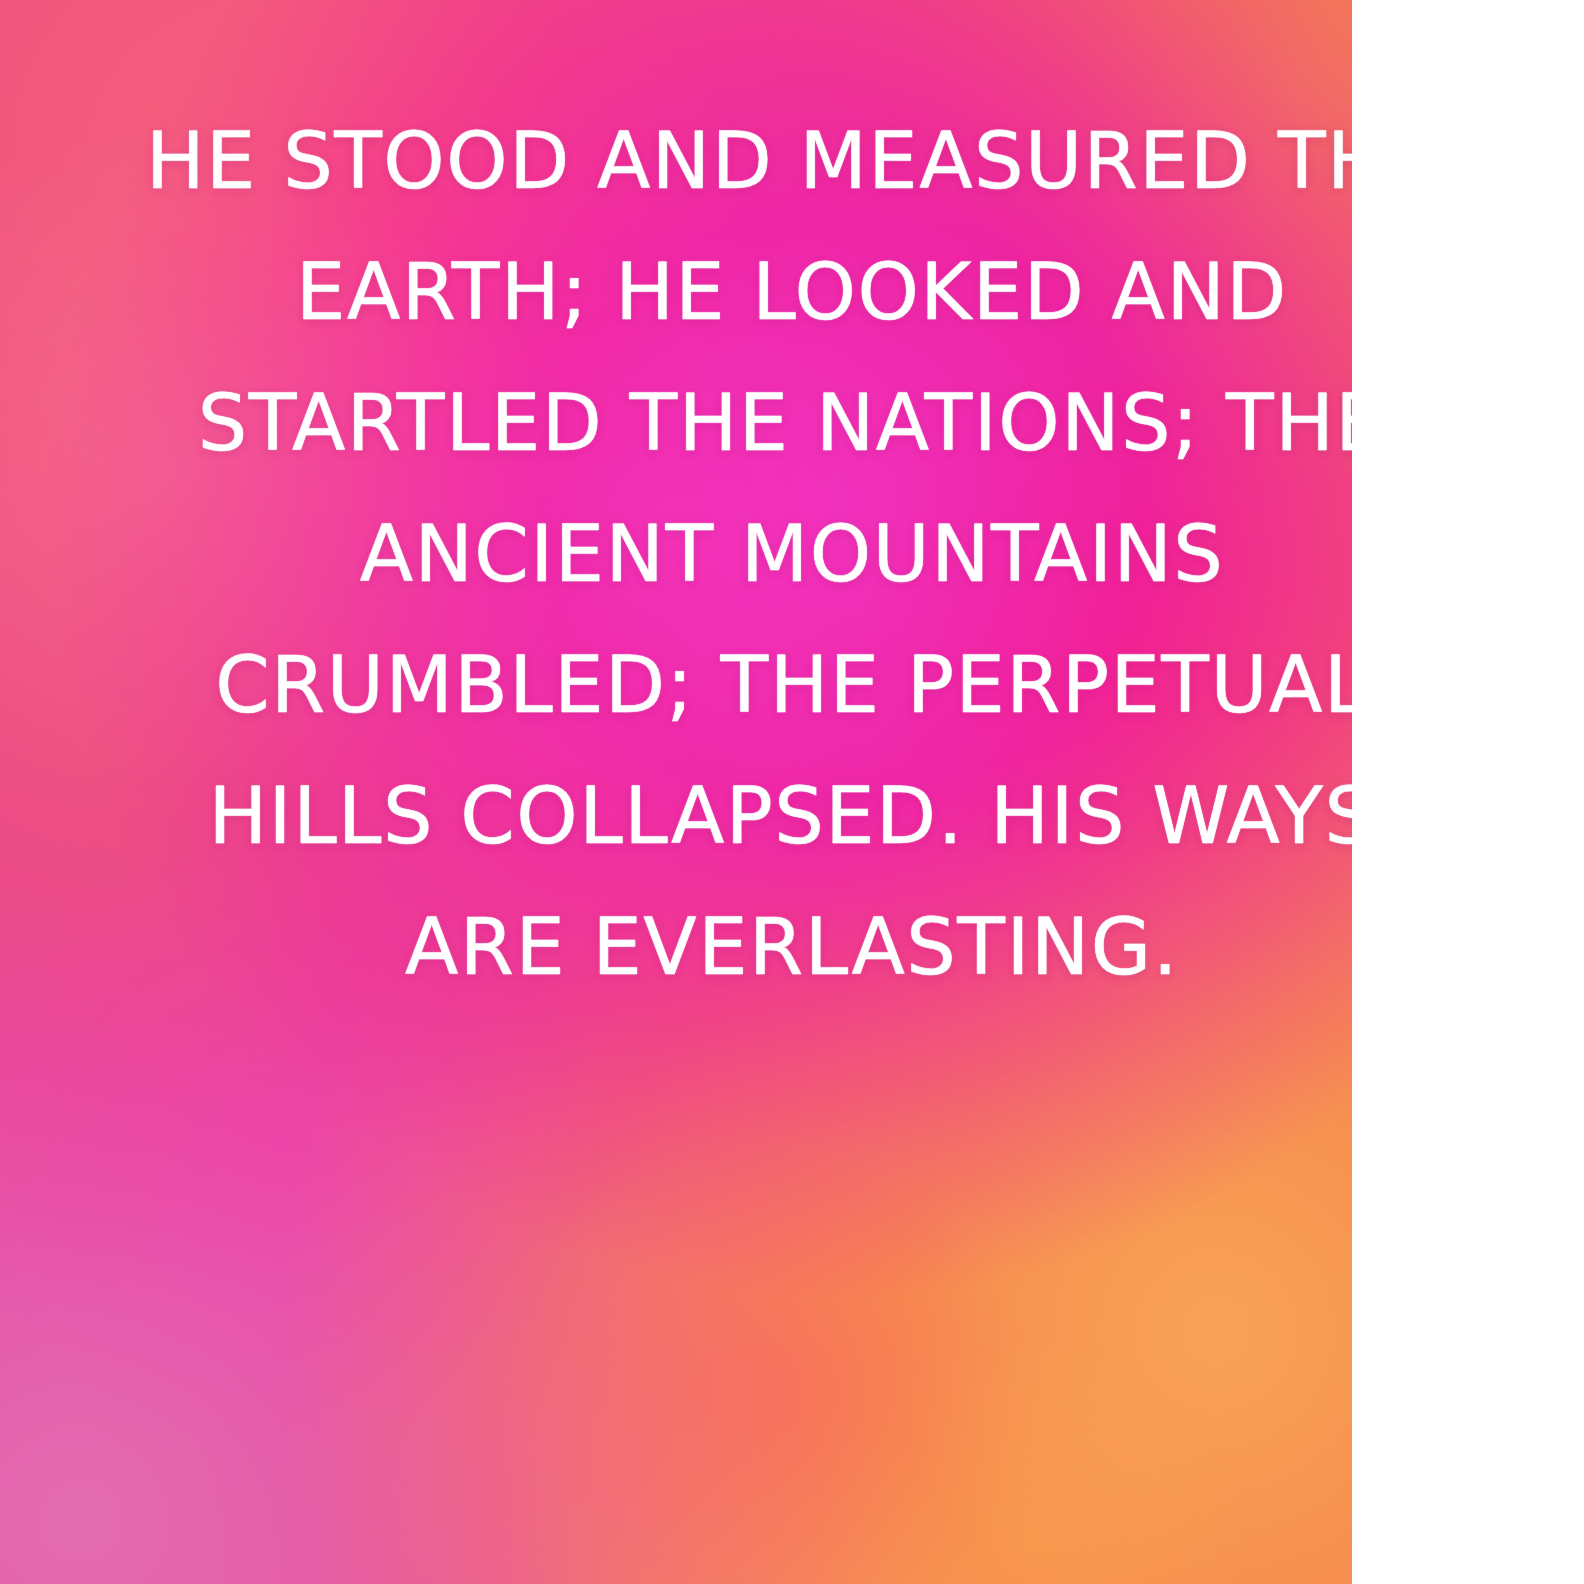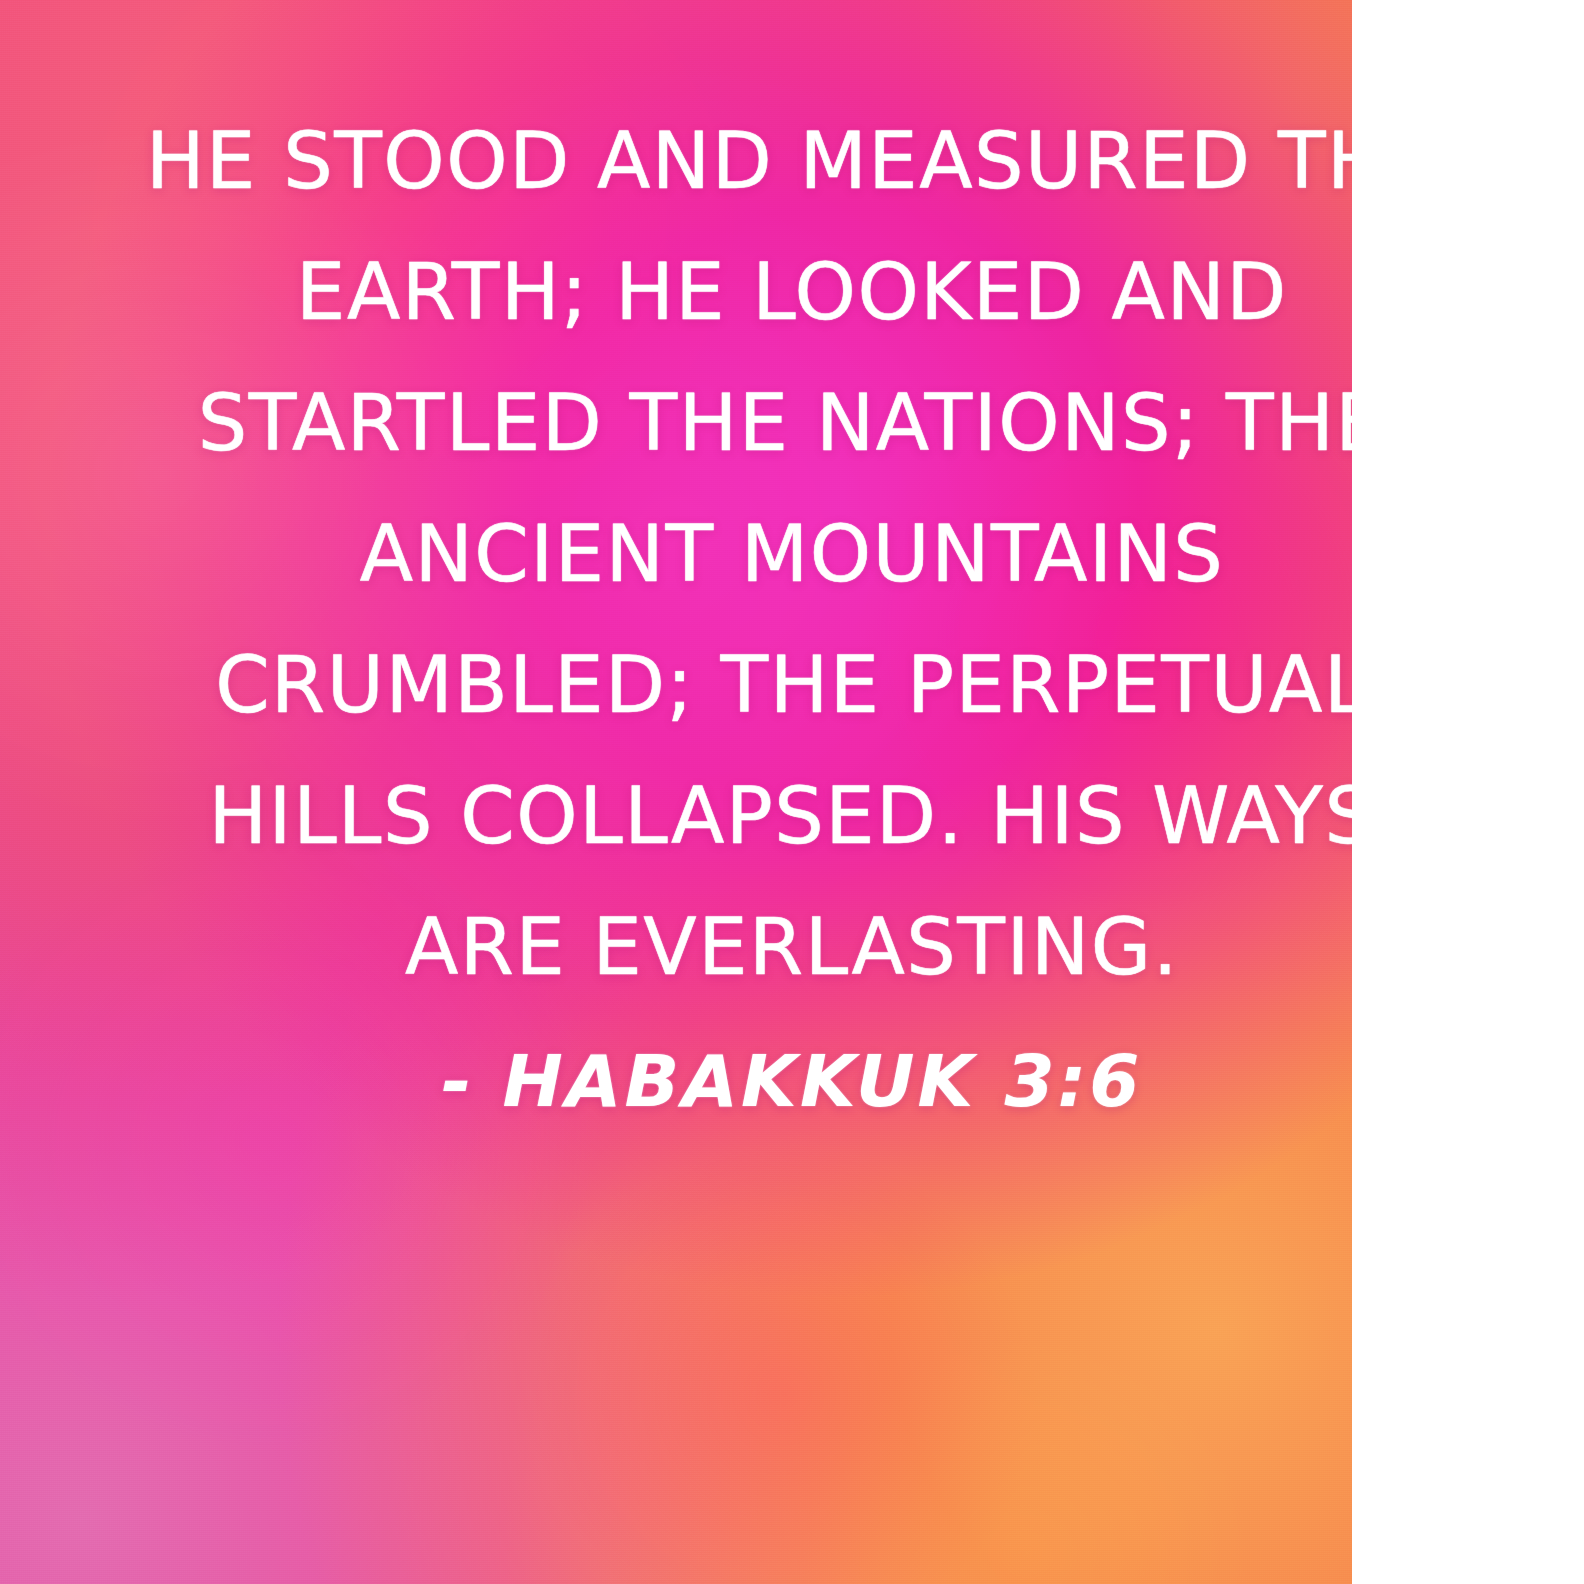--- a/index.html
+++ b/index.html
@@ -114,15 +114,14 @@
 <body>
 
 <div class="canvas">
   <div class="grad g1"></div>
   <div class="grad g2"></div>
   <div class="grad g3"></div>
   <div class="grain"></div>
 
   <div class="content">
     <p class="verse-text">He stood and measured the earth; He looked and startled the nations; the ancient mountains crumbled; the perpetual hills collapsed. His ways are everlasting.</p>
-    <p class="reference">- Habakkuk 3:6</p>
   </div>
 </div>
 
 </body></html>

